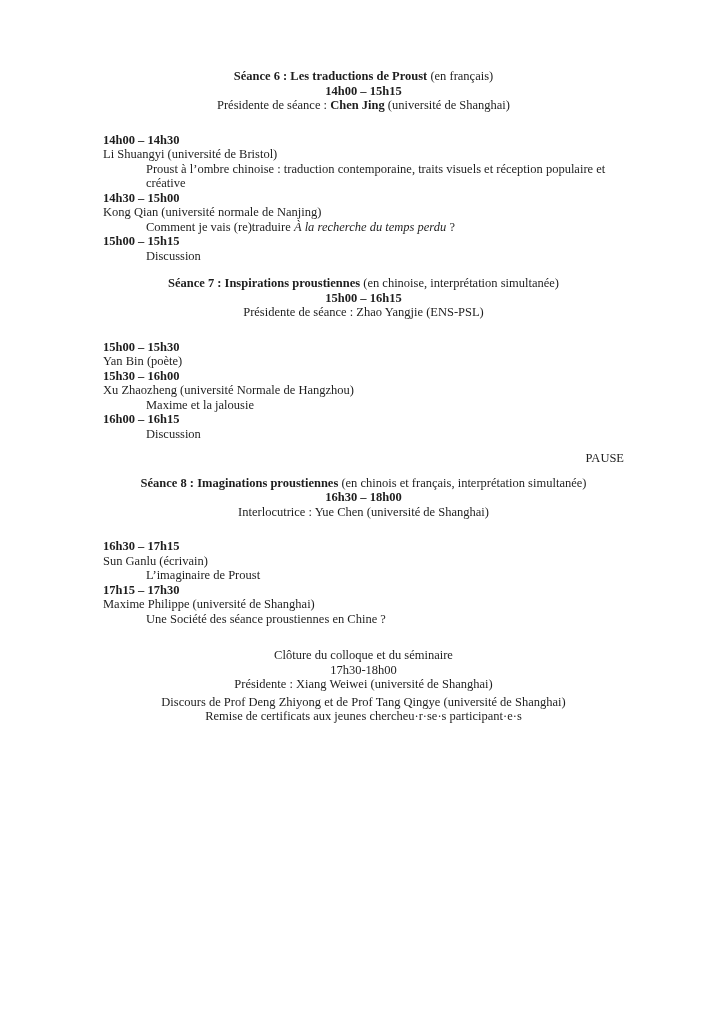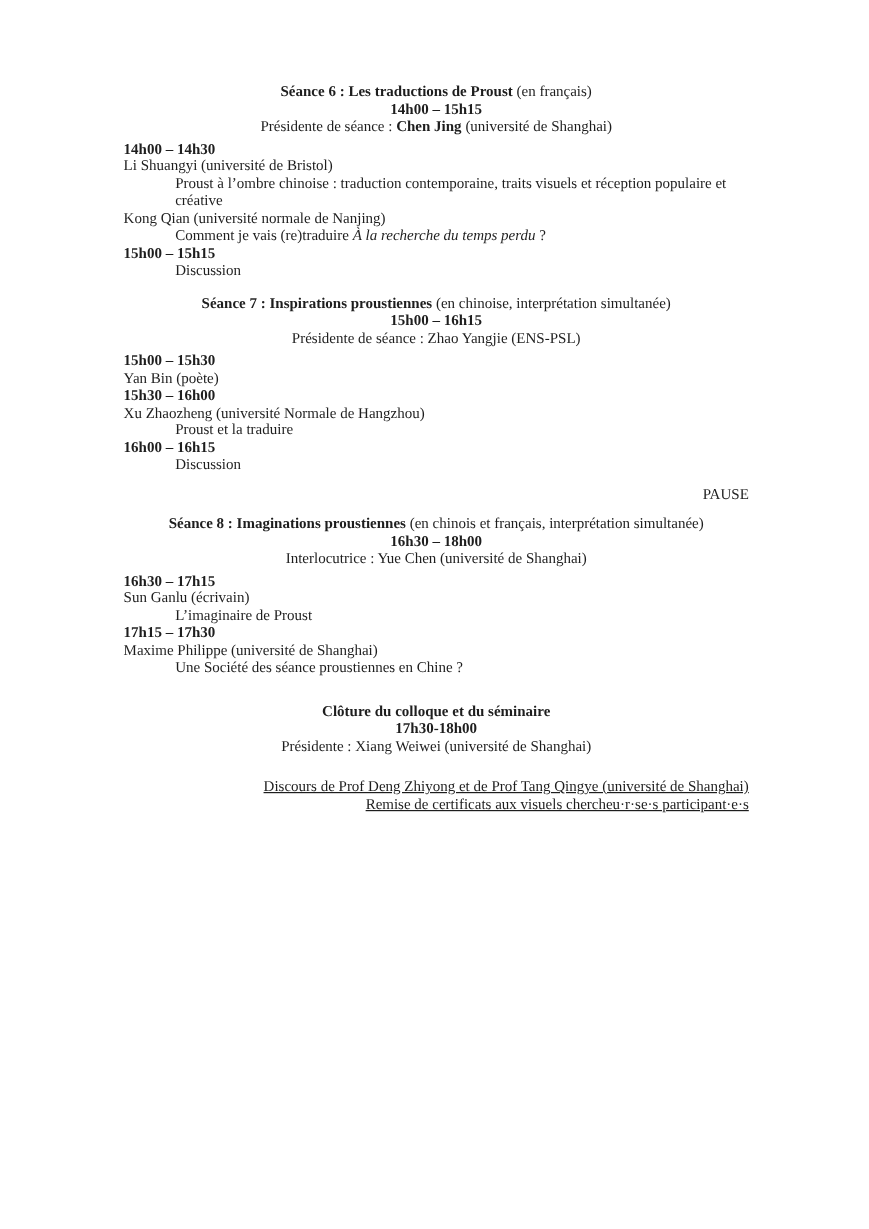--- a/index.html
+++ b/index.html
@@ -15,48 +15,49 @@
   .page {
     width: 724px; height: 1024px;
     padding: 69px 100px 0 103px;
     overflow: hidden;
     background: #ffffff;
   }
   .bold { font-weight: bold; }
   .session { margin-top: 13px; }
   .session:first-child { margin-top: 0; }
   .session-header { text-align: center; }
-  .talks { margin-top: 4px; }
+  .talks { margin-top: 20px; }
   .talk-time { font-weight: bold; }
   .talk-title { margin-left: 43px; }
   .pause { text-align: right; margin: 10px 0; }
   .closing { margin-top: 22px; }
   .closing-header { text-align: center; }
-  .closing-title, .closing-time { font-weight: bold; }
-  .closing-paras { margin-top: 19px; text-align: right; text-decoration: underline; }
+  .closing-title, .closing-time { font-weight: normal; }
+  .closing-paras { margin-top: 3px; text-align: center; }
   i { font-style: italic; }
 </style>
 </head>
 <body>
 
 <div class="page">
 
   <section class="session">
     <header class="session-header">
       <div><span class="bold">Séance 6 : Les traductions de Proust</span><span> (en français)</span></div>
       <div class="bold">14h00 – 15h15</div>
       <div><span>Présidente de séance : </span><span class="bold">Chen Jing</span><span> (université de Shanghai)</span></div>
     </header>
     <div class="talks">
       <div class="talk">
         <div class="talk-time">14h00 – 14h30</div>
         <div class="talk-speaker">Li Shuangyi (université de Bristol)</div>
         <div class="talk-title"><span>Proust à l’ombre chinoise : traduction contemporaine, traits visuels et réception populaire et créative</span></div>
       </div>
       <div class="talk">
+        <div class="talk-time">14h30 – 15h00</div>
         <div class="talk-speaker">Kong Qian (université normale de Nanjing)</div>
         <div class="talk-title"><span>Comment je vais (re)traduire </span><i>À la recherche du temps perdu</i><span> ?</span></div>
       </div>
       <div class="talk">
         <div class="talk-time">15h00 – 15h15</div>
         <div class="talk-title"><span>Discussion</span></div>
       </div>
     </div>
   </section>
 
@@ -67,21 +68,21 @@
       <div><span>Présidente de séance : Zhao Yangjie (ENS-PSL)</span></div>
     </header>
     <div class="talks">
       <div class="talk">
         <div class="talk-time">15h00 – 15h30</div>
         <div class="talk-speaker">Yan Bin (poète)</div>
       </div>
       <div class="talk">
         <div class="talk-time">15h30 – 16h00</div>
         <div class="talk-speaker">Xu Zhaozheng (université Normale de Hangzhou)</div>
-        <div class="talk-title"><span>Proust et la traduire</span></div>
+        <div class="talk-title"><span>Maxime et la jalousie</span></div>
       </div>
       <div class="talk">
         <div class="talk-time">16h00 – 16h15</div>
         <div class="talk-title"><span>Discussion</span></div>
       </div>
     </div>
   </section>
 
   <div class="pause">PAUSE</div>
 
@@ -106,17 +107,17 @@
   </section>
 
   <section class="closing">
     <div class="closing-header">
       <div class="closing-title">Clôture du colloque et du séminaire</div>
       <div class="closing-time">17h30-18h00</div>
       <div>Présidente : Xiang Weiwei (université de Shanghai)</div>
     </div>
     <div class="closing-paras">
       <div>Discours de Prof Deng Zhiyong et de Prof Tang Qingye (université de Shanghai)</div>
-      <div>Remise de certificats aux visuels chercheu·r·se·s participant·e·s</div>
+      <div>Remise de certificats aux jeunes chercheu·r·se·s participant·e·s</div>
     </div>
   </section>
 
 </div>
 
 </body></html>

